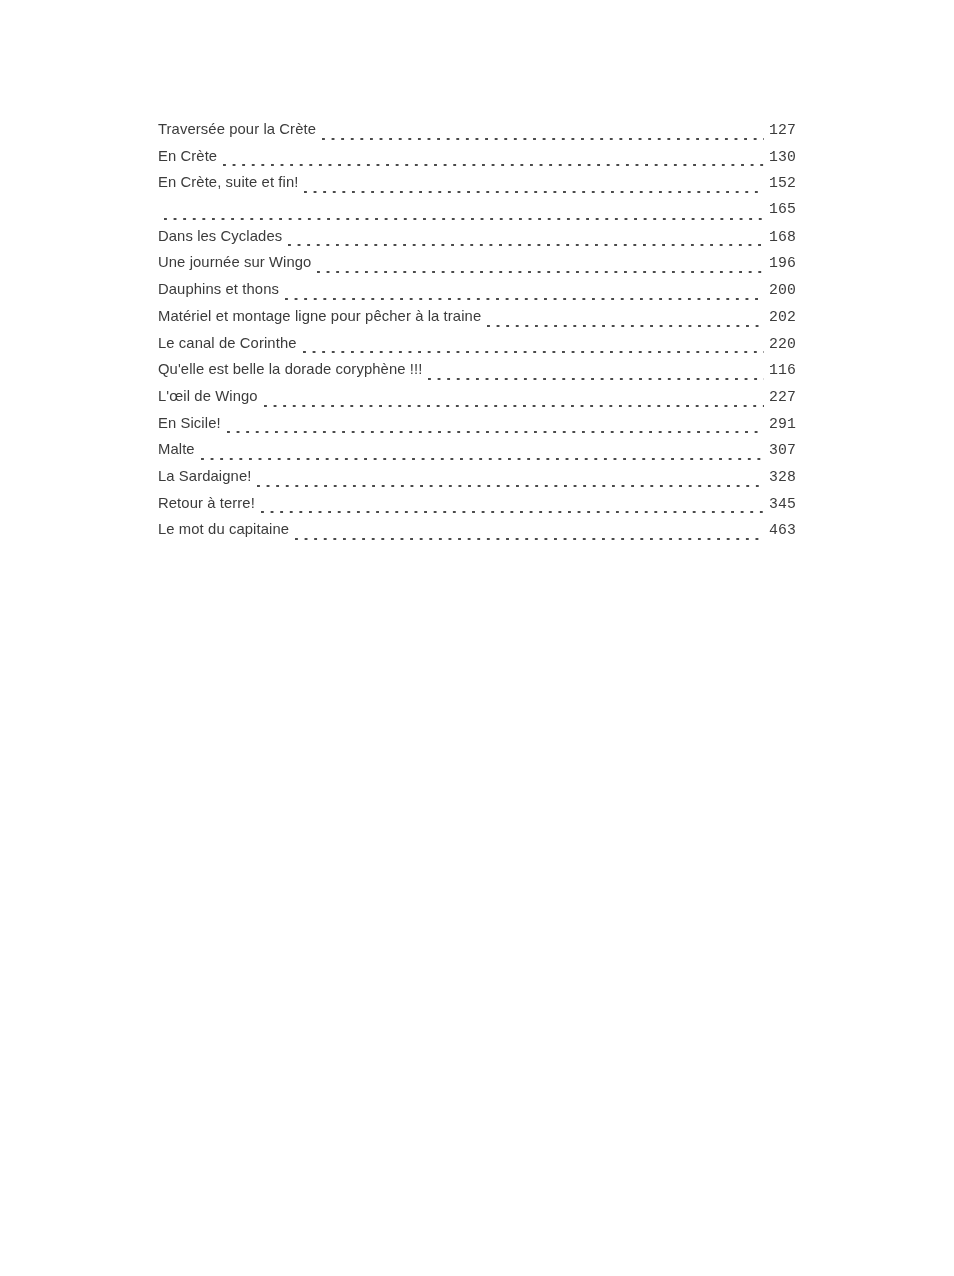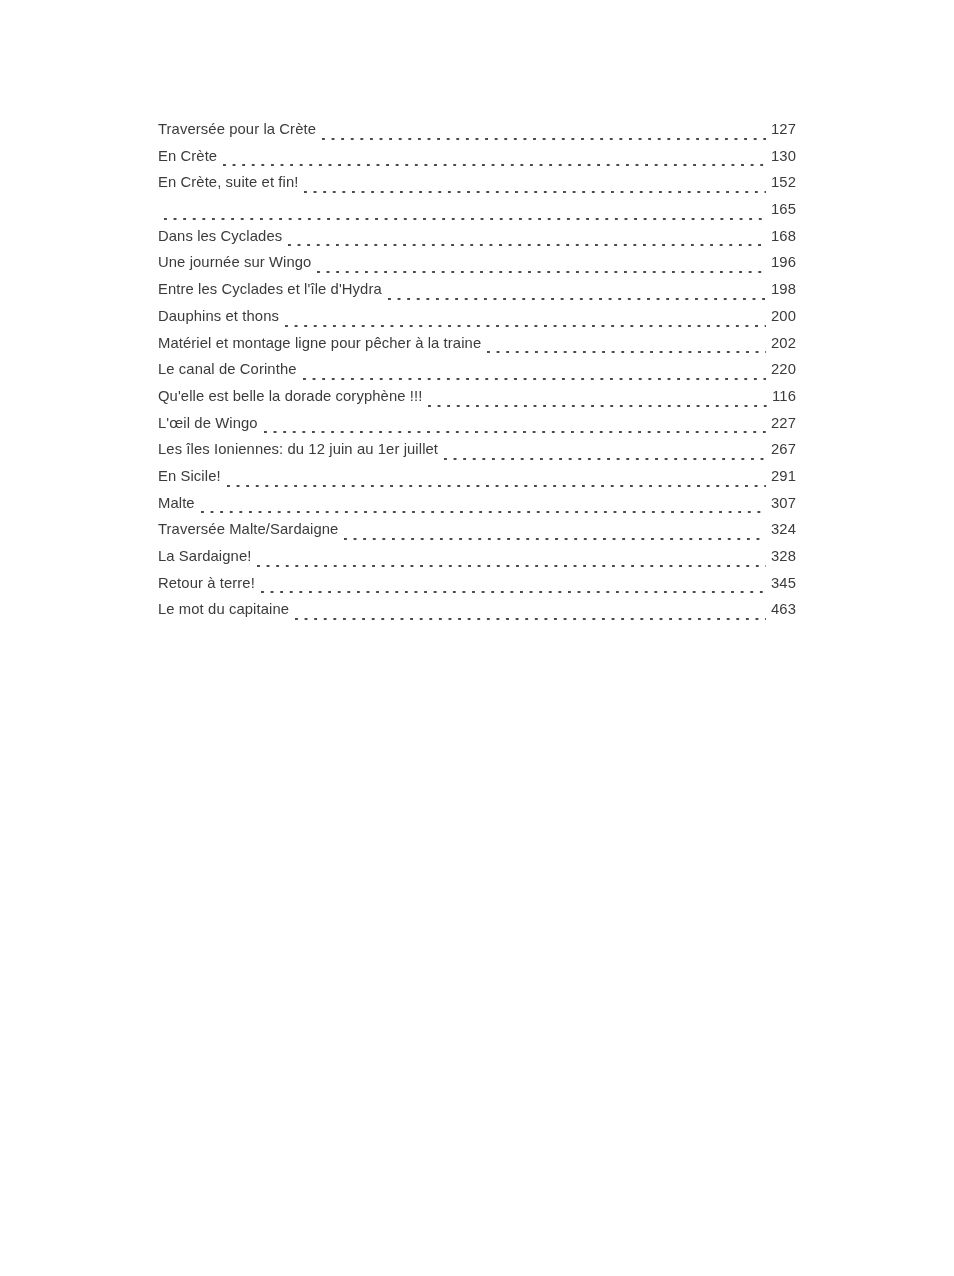--- a/index.html
+++ b/index.html
@@ -44,20 +44,21 @@
     margin: 0 5px 7px 6px;
     background-image: radial-gradient(circle at 1.5px 2px, #4a4a4a 1.15px, rgba(0,0,0,0) 1.5px);
     background-size: 9.6px 4px;
     background-repeat: repeat-x;
     background-position: left bottom;
   }
   .toc-page-num {
     flex: 0 0 auto;
     white-space: nowrap;
     text-align: right;
+    font-family: Liberation Mono, monospace;
   }
 </style>
 </head>
 <body>
 
 <div class="doc-page">
   <div class="toc">
       <div class="toc-row">
     <span class="toc-title">Traversée pour la Crète</span>
     <span class="toc-leader"></span>
@@ -81,25 +82,20 @@
     <span class="toc-title">Dans les Cyclades</span>
     <span class="toc-leader"></span>
     <span class="toc-page-num">168</span>
   </div>
       <div class="toc-row">
     <span class="toc-title">Une journée sur Wingo</span>
     <span class="toc-leader"></span>
     <span class="toc-page-num">196</span>
   </div>
       <div class="toc-row">
-    <span class="toc-title">Entre les Cyclades et l'île d'Hydra</span>
-    <span class="toc-leader"></span>
-    <span class="toc-page-num">198</span>
-  </div>
-      <div class="toc-row">
     <span class="toc-title">Dauphins et thons</span>
     <span class="toc-leader"></span>
     <span class="toc-page-num">200</span>
   </div>
       <div class="toc-row">
     <span class="toc-title">Matériel et montage ligne pour pêcher à la traine</span>
     <span class="toc-leader"></span>
     <span class="toc-page-num">202</span>
   </div>
       <div class="toc-row">
@@ -111,38 +107,28 @@
     <span class="toc-title">Qu'elle est belle la dorade coryphène !!!</span>
     <span class="toc-leader"></span>
     <span class="toc-page-num">116</span>
   </div>
       <div class="toc-row">
     <span class="toc-title">L'œil de Wingo</span>
     <span class="toc-leader"></span>
     <span class="toc-page-num">227</span>
   </div>
       <div class="toc-row">
-    <span class="toc-title">Les îles Ioniennes: du 12 juin au 1er juillet</span>
-    <span class="toc-leader"></span>
-    <span class="toc-page-num">267</span>
-  </div>
-      <div class="toc-row">
     <span class="toc-title">En Sicile!</span>
     <span class="toc-leader"></span>
     <span class="toc-page-num">291</span>
   </div>
       <div class="toc-row">
     <span class="toc-title">Malte</span>
     <span class="toc-leader"></span>
     <span class="toc-page-num">307</span>
-  </div>
-      <div class="toc-row">
-    <span class="toc-title">Traversée Malte/Sardaigne</span>
-    <span class="toc-leader"></span>
-    <span class="toc-page-num">324</span>
   </div>
       <div class="toc-row">
     <span class="toc-title">La Sardaigne!</span>
     <span class="toc-leader"></span>
     <span class="toc-page-num">328</span>
   </div>
       <div class="toc-row">
     <span class="toc-title">Retour à terre!</span>
     <span class="toc-leader"></span>
     <span class="toc-page-num">345</span>

